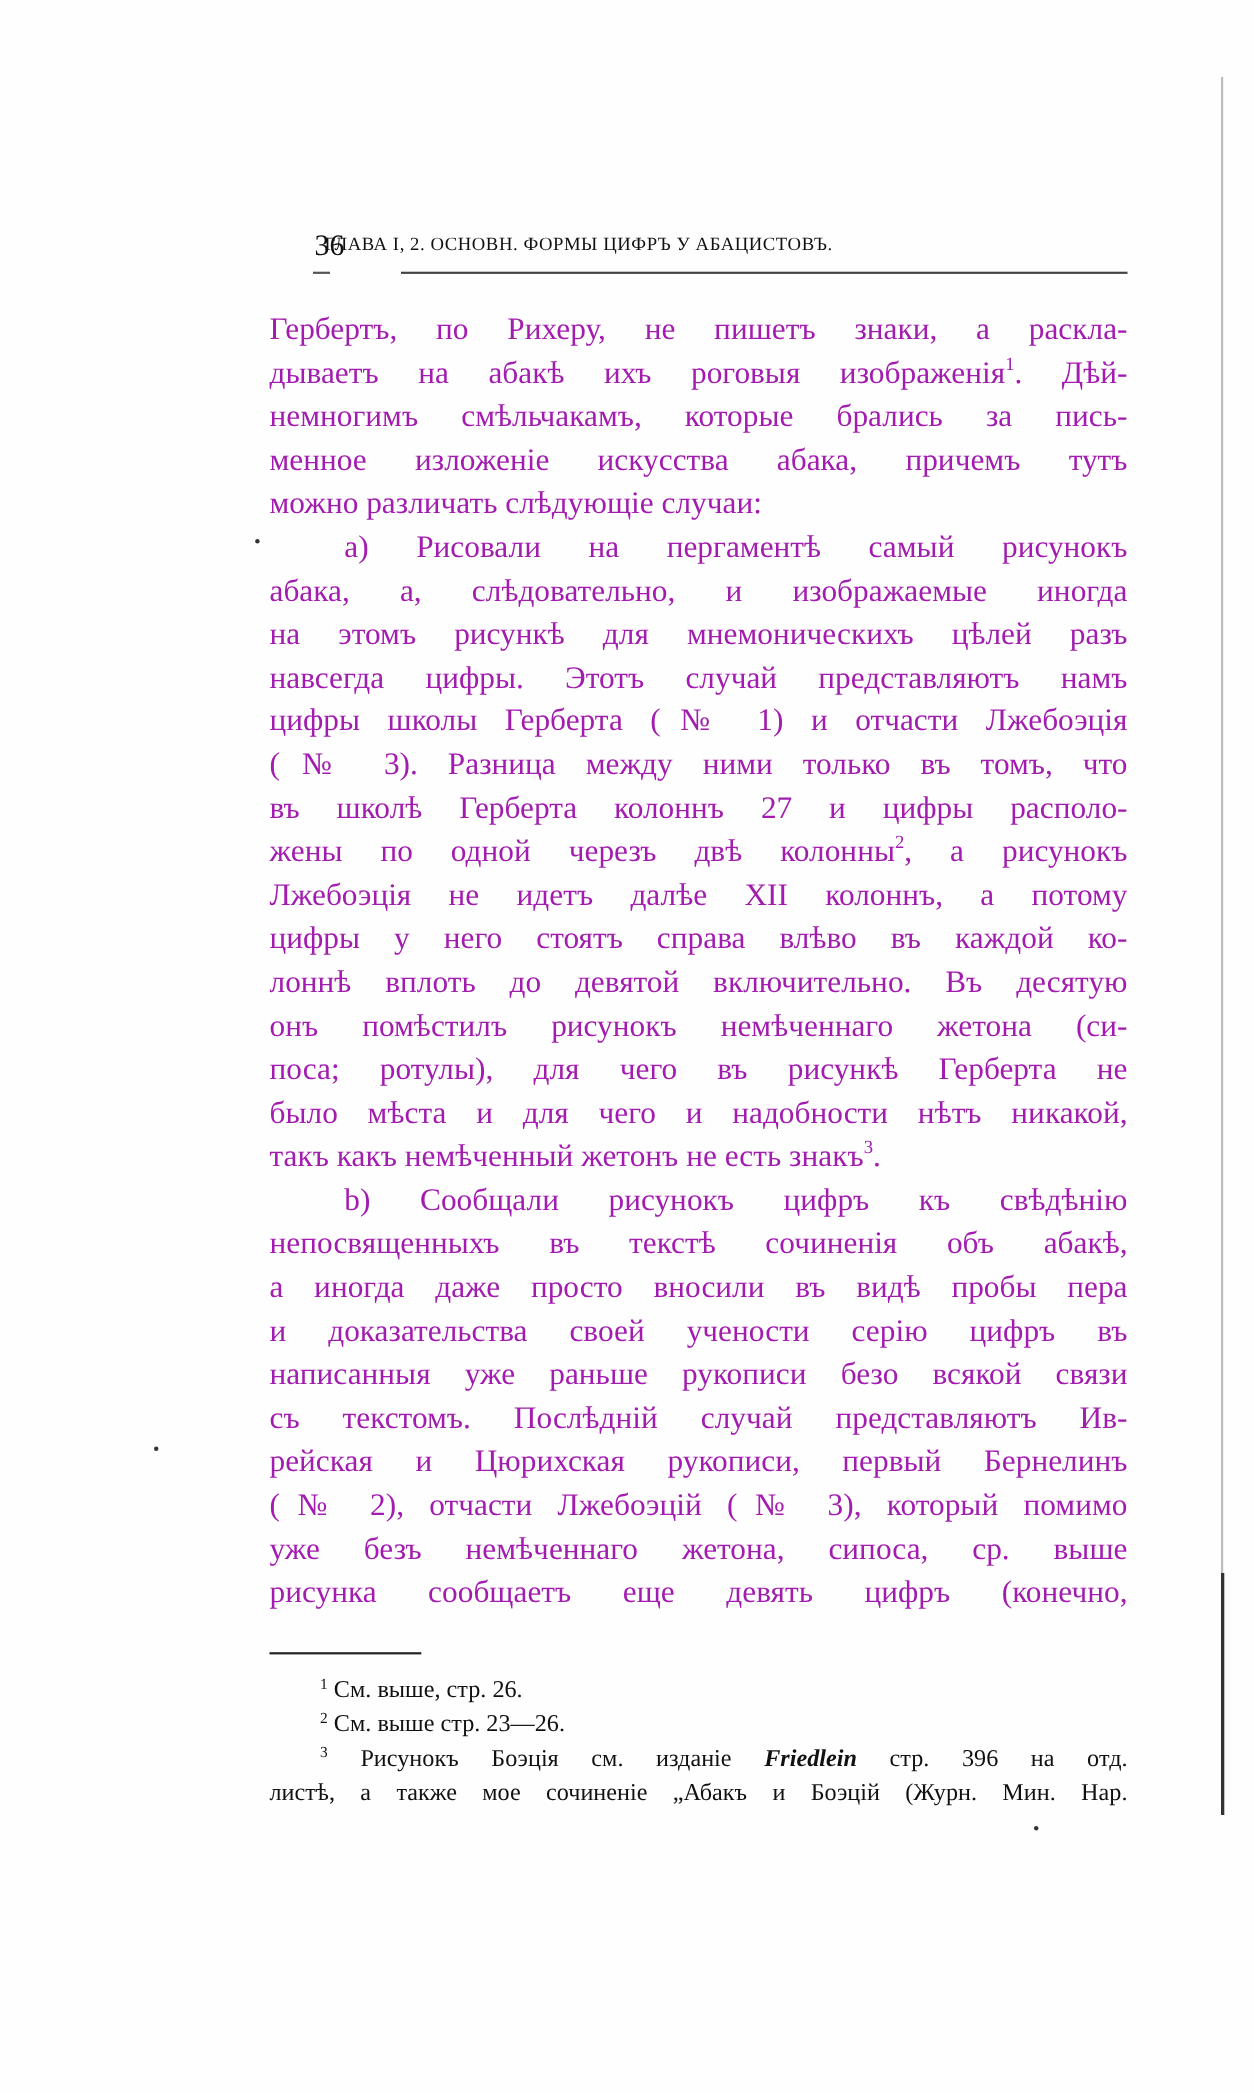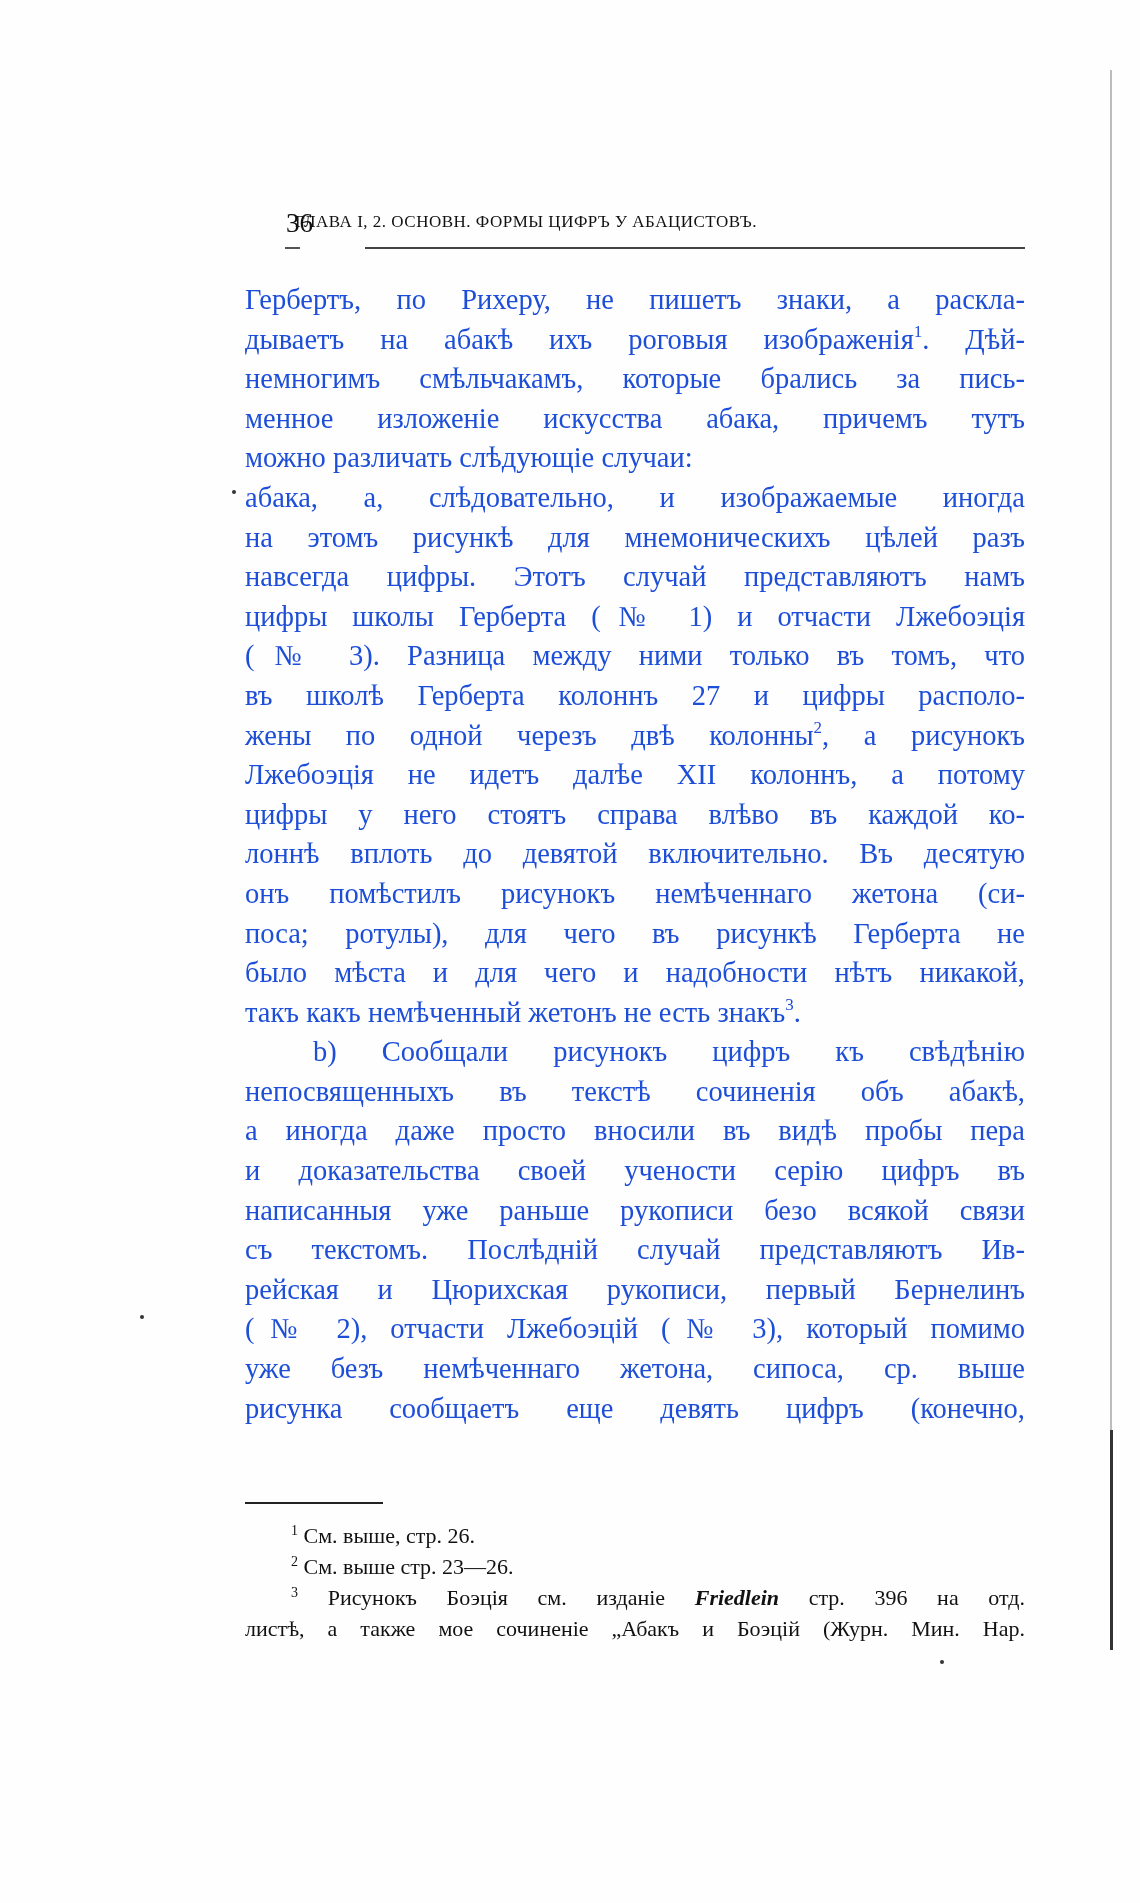--- a/index.html
+++ b/index.html
@@ -7,21 +7,21 @@
   .page { position: absolute; left: 0; top: 0; width: 1140px; height: 1903px; background: #fefefe; }
   .edge-line { position: absolute; left: 1110px; top: 70px; width: 2px; height: 1420px; background: #bdbdbd; }
   .edge-line-dark { position: absolute; left: 1110px; top: 1430px; width: 3px; height: 220px; background: #333; }
   .running-head { position: absolute; left: 245px; top: 208px; width: 780px; height: 34px;
     font-family: "Liberation Serif", "DejaVu Serif", serif; color: #111; }
   .pagenum { position: absolute; left: 0; top: 0; font-size: 27px; margin-left: 41px; }
   .head-title { position: absolute; left: 50px; top: 4px; font-size: 17px; letter-spacing: 0.5px; font-weight: normal; }
   .head-rule { position: absolute; left: 245px; top: 247px; width: 780px; height: 2px;
     background: linear-gradient(to right, transparent 0, transparent 40px, #555 40px, #555 55px, transparent 55px, transparent 120px, #444 120px); }
   .body-text { position: absolute; left: 245px; top: 280px; width: 780px;
-    font-family: "Liberation Serif", "DejaVu Serif", serif; font-size: 28.5px; line-height: 39.6px; color: #1d4ed8; }
+    font-family: "Liberation Serif", "DejaVu Serif", serif; font-size: 28.5px; line-height: 39.6px; color: #a21caf; }
   .line { display: block; white-space: nowrap; text-align: justify; text-align-last: justify; height: 39.6px; }
   .line.last { text-align-last: left; }
   .line.indent { padding-left: 68px; }
   sup { font-size: 17px; line-height: 0; vertical-align: 12px; }
   .fn-rule { position: absolute; left: 245px; top: 1502px; width: 138px; height: 2px; background: #222; }
   .footnotes { position: absolute; left: 245px; top: 1520px; width: 780px;
     font-family: "Liberation Serif", "DejaVu Serif", serif; font-size: 22px; line-height: 31px; color: #111; }
   .fn-line { display: block; white-space: nowrap; height: 31px; }
   .fn-line.indent { padding-left: 46px; }
   .fn-line.just { text-align: justify; text-align-last: justify; }
@@ -41,20 +41,21 @@
     <span class="head-title">ГЛАВА I, 2. ОСНОВН. ФОРМЫ ЦИФРЪ У АБАЦИСТОВЪ.</span>
   </div>
   <div class="head-rule"></div>
 
   <div class="body-text" id="body-text">
       <span class="line"><span>Гербертъ, по Рихеру, не пишетъ знаки, а раскла-</span></span>
       <span class="line"><span>дываетъ на абакѣ ихъ роговыя изображенія</span><sup>1</sup><span>. Дѣй-</span></span>
       <span class="line"><span>немногимъ смѣльчакамъ, которые брались за пись-</span></span>
       <span class="line"><span>менное изложеніе искусства абака, причемъ тутъ</span></span>
       <span class="line last"><span>можно различать слѣдующіе случаи:</span></span>
+      <span class="line indent"><span>а) Рисовали на пергаментѣ самый рисунокъ</span></span>
       <span class="line"><span>абака, а, слѣдовательно, и изображаемые иногда</span></span>
       <span class="line"><span>на этомъ рисункѣ для мнемоническихъ цѣлей разъ</span></span>
       <span class="line"><span>навсегда цифры. Этотъ случай представляютъ намъ</span></span>
       <span class="line"><span>цифры школы Герберта (№ 1) и отчасти Лжебоэція</span></span>
       <span class="line"><span>(№ 3). Разница между ними только въ томъ, что</span></span>
       <span class="line"><span>въ школѣ Герберта колоннъ 27 и цифры располо-</span></span>
       <span class="line"><span>жены по одной черезъ двѣ колонны</span><sup>2</sup><span>, а рисунокъ</span></span>
       <span class="line"><span>Лжебоэція не идетъ далѣе XII колоннъ, а потому</span></span>
       <span class="line"><span>цифры у него стоятъ справа влѣво въ каждой ко-</span></span>
       <span class="line"><span>лоннѣ вплоть до девятой включительно. Въ десятую</span></span>

